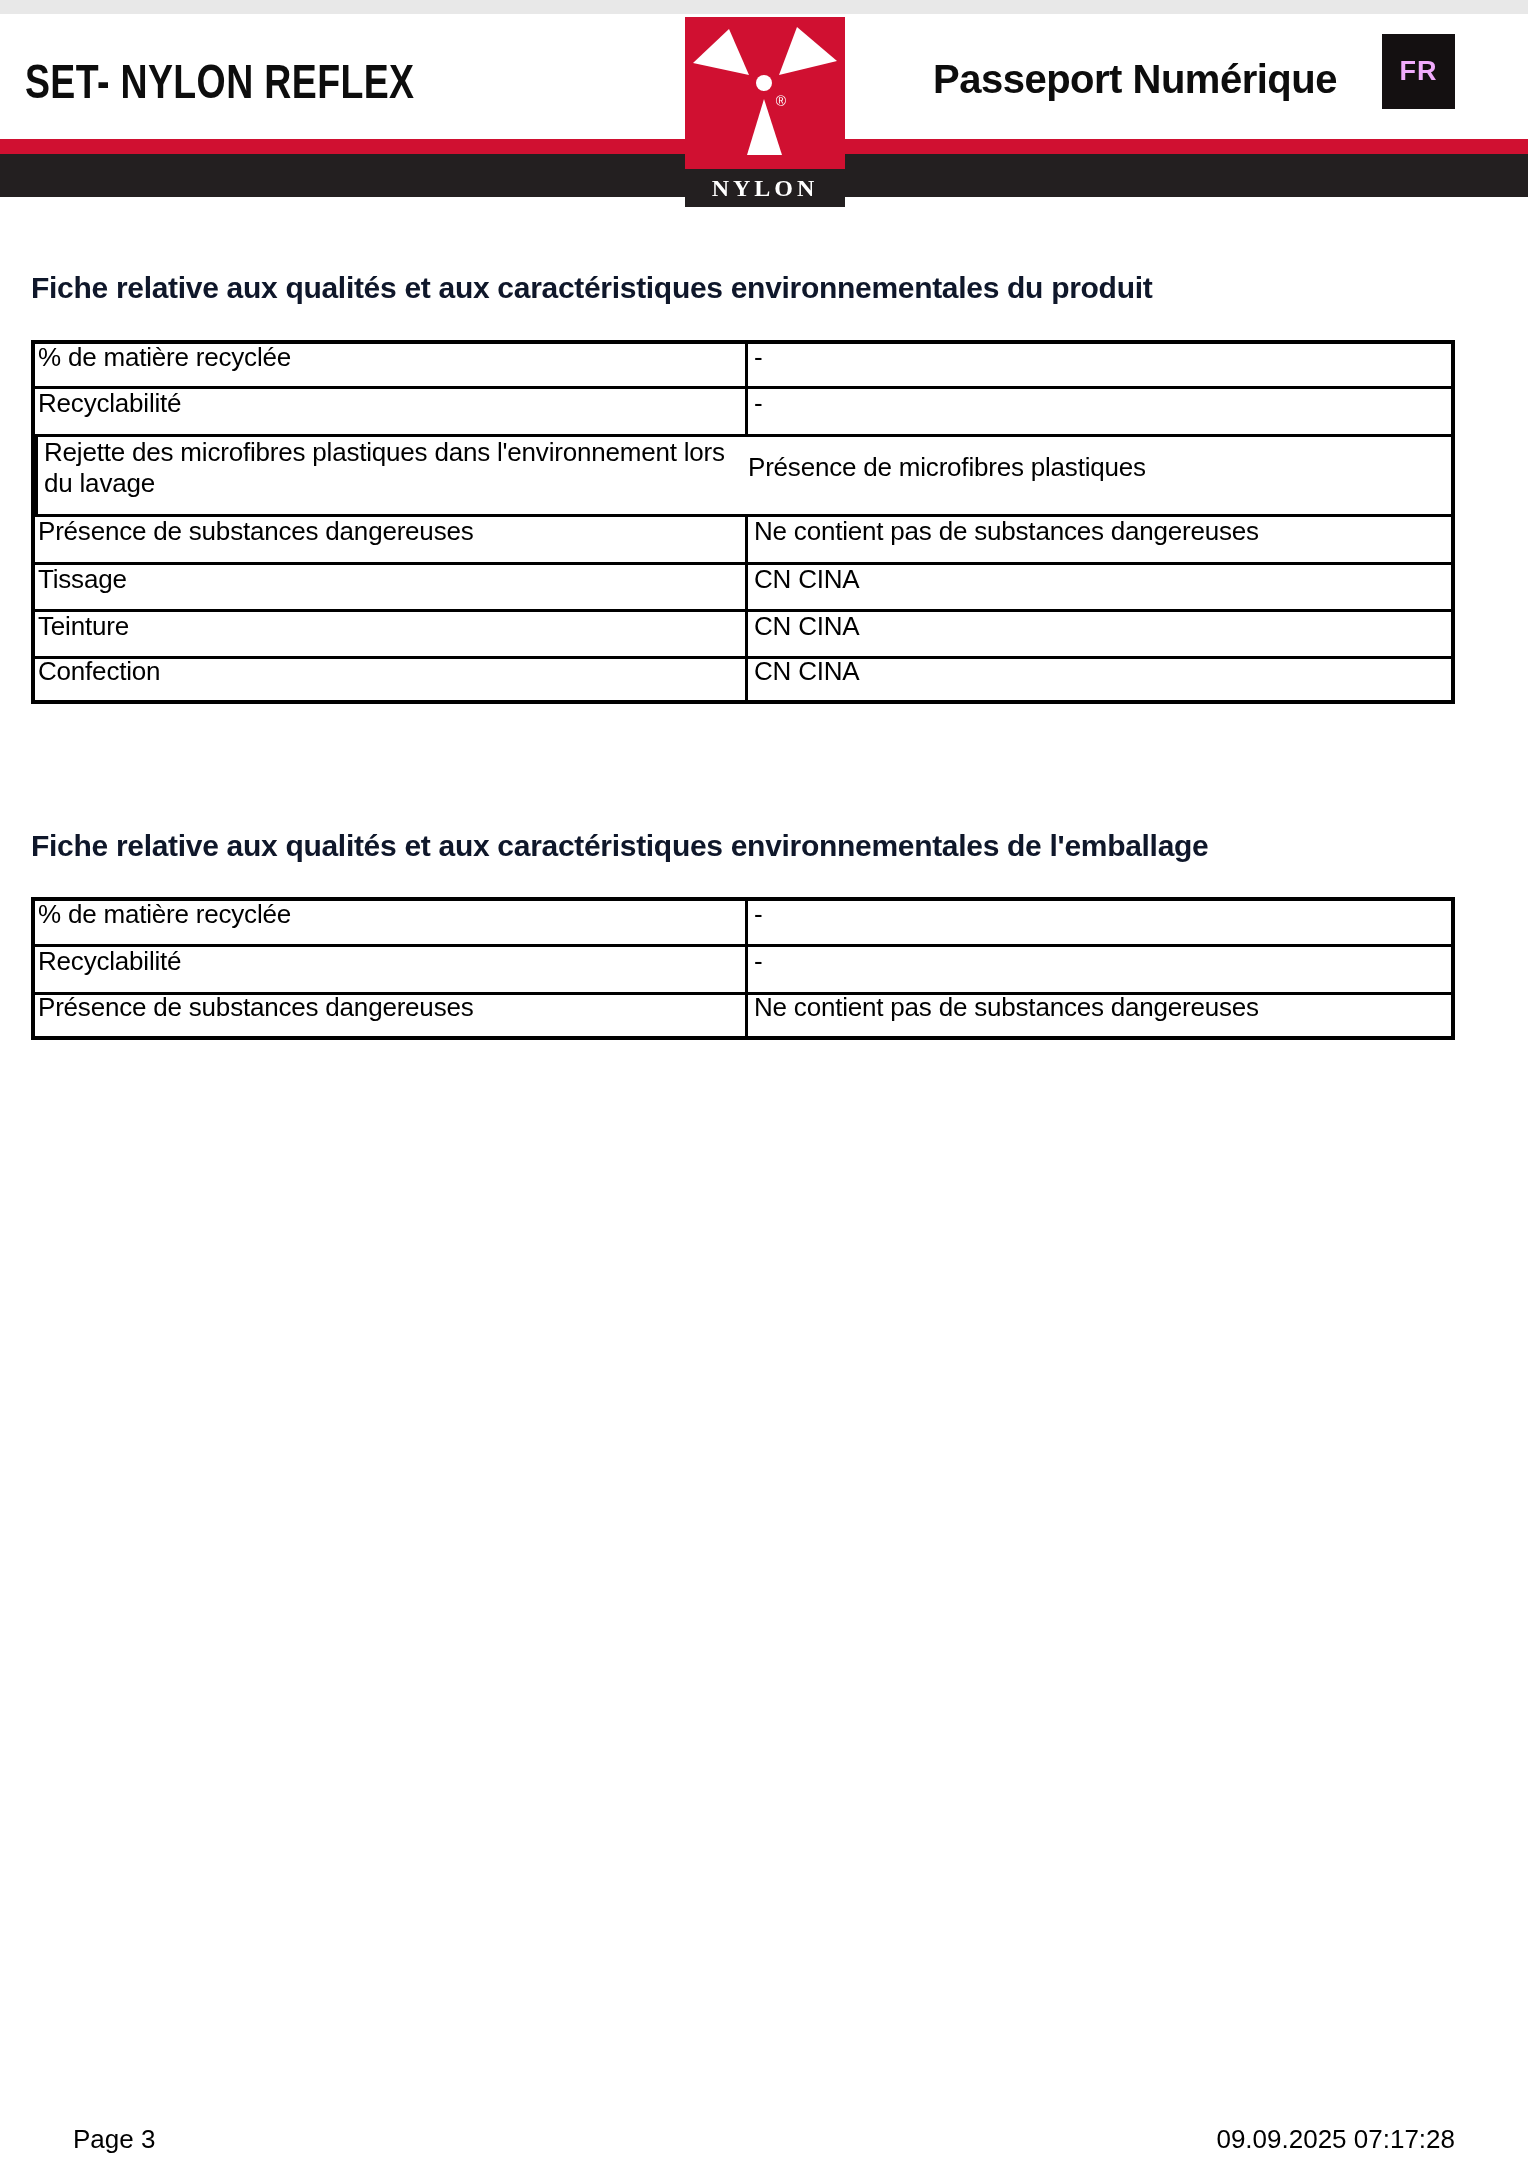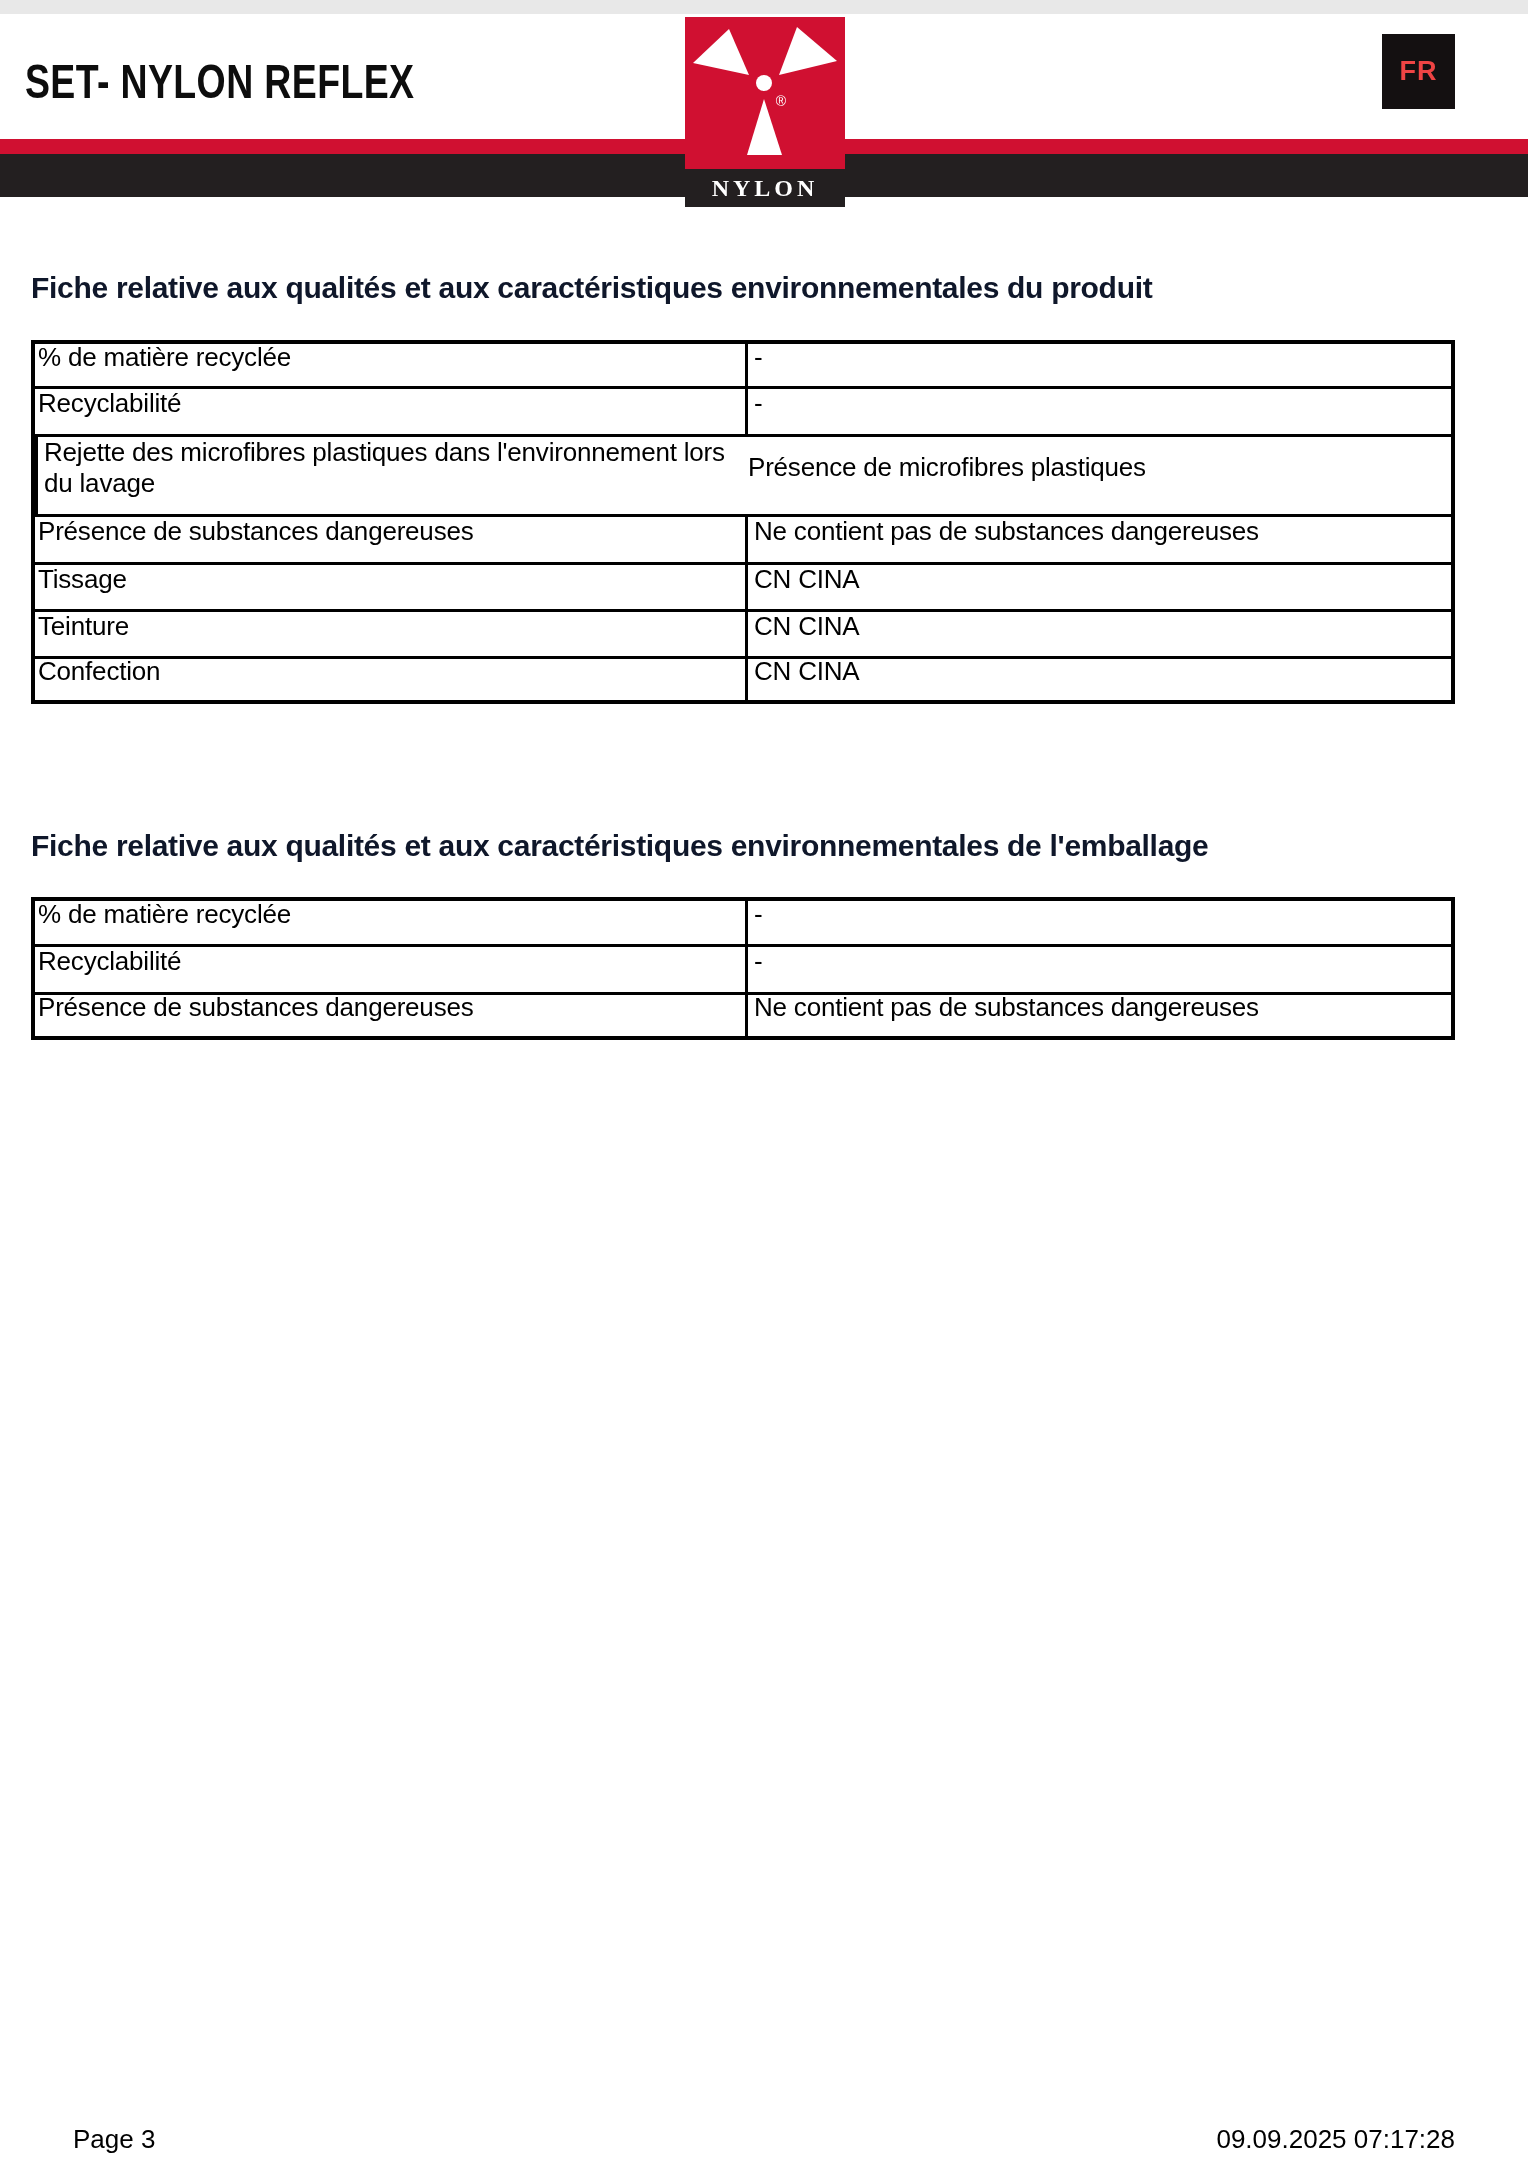--- a/index.html
+++ b/index.html
@@ -16,21 +16,21 @@
     white-space:nowrap; transform:scaleX(0.78); transform-origin:left top;
     letter-spacing:0.5px;
   }
   .doc-title{
     position:absolute; left:933px; top:45px;
     font-size:40px; font-weight:bold; line-height:1; color:#0d0d0d;
     white-space:nowrap; letter-spacing:-0.5px;
   }
   .fr-badge{
     position:absolute; left:1382px; top:20px; width:73px; height:75px;
-    background:#141011; color:#ef4444; display:flex; align-items:center;
+    background:#141011; color:#f0abfc; display:flex; align-items:center;
     justify-content:center; font-size:27px; font-weight:bold; letter-spacing:1px;
   }
   .stripe-red{ position:absolute; left:0; top:125px; width:100%; height:15px; background:#d01031; }
   .stripe-black{ position:absolute; left:0; top:140px; width:100%; height:43px; background:#231f20; }
 
   
   .logo{ position:absolute; left:685px; top:3px; width:160px; z-index:3; }
   .logo-red{ width:160px; height:152px; background:#d01031; }
   .logo-red svg{ display:block; width:100%; height:100%; }
   .logo-black{
@@ -67,20 +67,21 @@
   
   .footer-page{ position:absolute; left:73px; top:2112px; font-size:26px; line-height:1; }
   .footer-time{ position:absolute; right:73px; top:2112px; font-size:26px; line-height:1; }
 </style>
 </head>
 <body>
 
 <div class="page">
 
   <div class="product-title">SET- NYLON REFLEX</div>
+  <div class="doc-title">Passeport Numérique</div>
   <div class="fr-badge">FR</div>
 
   <div class="stripe-red"></div>
   <div class="stripe-black"></div>
 
   <div class="logo">
     <div class="logo-red">
       <svg viewBox="0 0 160 152">
         <polygon points="64,58 8,46 44,12" fill="#ffffff"></polygon>
         <polygon points="94,58 112,10 152,44" fill="#ffffff"></polygon>

